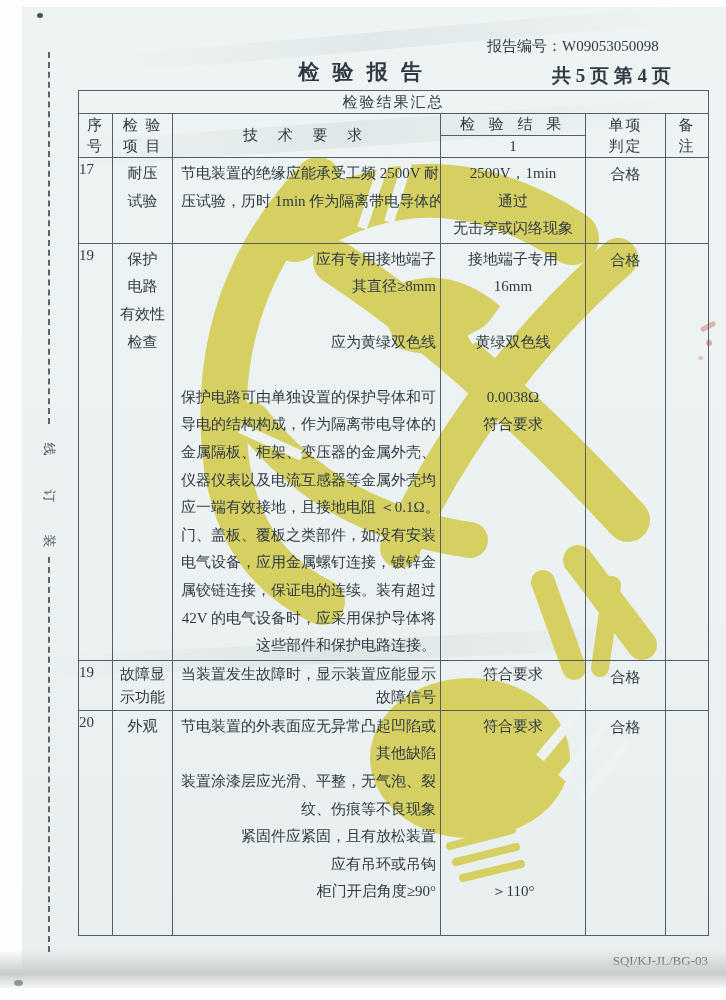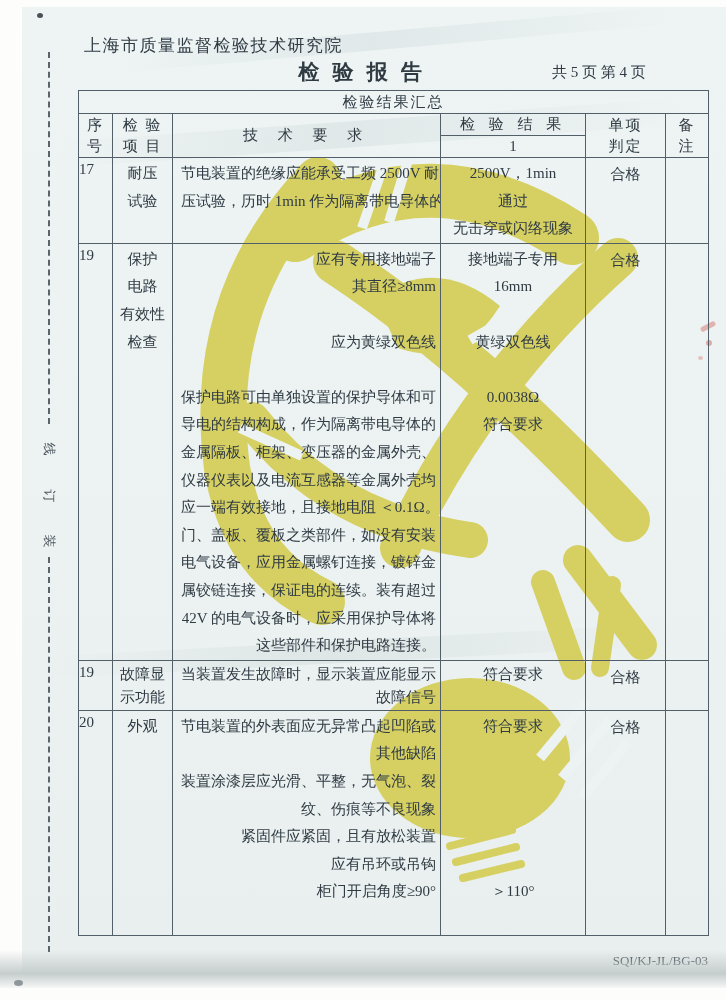--- a/index.html
+++ b/index.html
@@ -45,21 +45,21 @@
     position:absolute;left:-4px;width:18px;text-align:center;
     font-size:13px;color:#4c565e;transform:rotate(90deg);
   }
   .bc0{top:388px;} .bc1{top:435px;} .bc2{top:480px;}
 
   
   .org-name{position:absolute;left:84px;top:34px;font-size:17px;letter-spacing:1.5px;z-index:3;}
   .report-no{position:absolute;left:487px;top:37px;font-size:15px;z-index:3;}
   .doc-title{position:absolute;left:242px;top:58px;width:240px;text-align:center;
     font-size:21px;font-weight:bold;letter-spacing:4px;z-index:3;}
-  .page-info{position:absolute;left:552px;top:63px;font-size:15px;z-index:3;}
+  .page-info{position:absolute;left:552px;top:63px;font-size:19px;z-index:3;font-weight:bold;}
   .footer-code{position:absolute;left:560px;top:935px;width:148px;text-align:right;font-size:13px;z-index:3;margin-top:18px;}
 
   
   table.results{
     position:absolute;left:78px;top:90px;z-index:3;
     border-collapse:collapse;table-layout:fixed;width:630px;
     background:transparent;font-size:15px;color:#2f3a43;
   }
   table.results td{border:1px solid #525f68;padding:0;vertical-align:top;overflow:hidden;}
   tr.cap-row td{height:22px;text-align:center;letter-spacing:2px;line-height:22px;font-size:15px;}
@@ -128,21 +128,21 @@
   </svg>
 
   <div class="binding">
     <div class="dash dash-top"></div>
     <span class="bchar bc0">线</span>
     <span class="bchar bc1">订</span>
     <span class="bchar bc2">装</span>
     <div class="dash dash-bottom"></div>
   </div>
 
-  <div class="org-name">上海市质量监督检验技术研究院</div>
+  <div class="report-no">报告编号：W09053050098</div>
   <div class="doc-title">检 验 报 告</div>
   <div class="page-info">共 5 页  第 4 页</div>
 
   <table class="results">
     <colgroup>
       <col style="width:34px">
         <col style="width:60px">
         <col style="width:268px">
       <col style="width:145px">
         <col style="width:80px">

